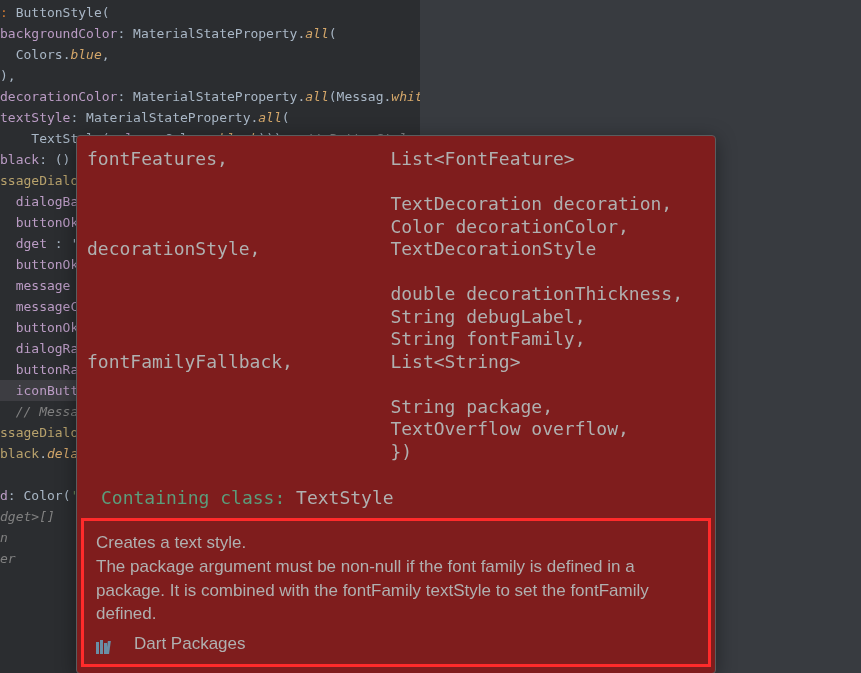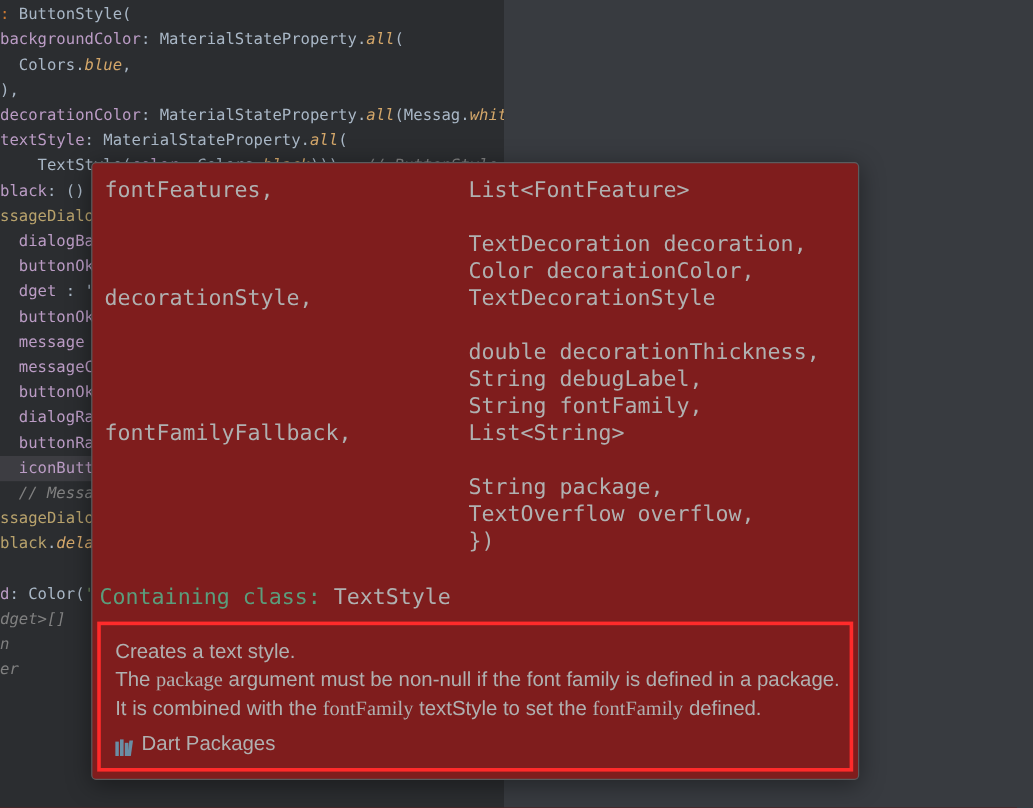--- a/index.html
+++ b/index.html
@@ -59,40 +59,40 @@
   overflow: hidden;
 }
 .tooltip-params {
   padding: 12px 20px 18px 10px;
   font-family: 'Menlo', 'Consolas', monospace;
   line-height: 1.25;
   white-space: pre;
   font-size: 18px;
 }
 .tooltip-meta {
-  padding: 6px 6px;
+  padding: 6px 24px;
   font-family: 'Menlo', 'Consolas', monospace;
   font-size: 18px;
 }
 .meta-label { color: #5b9d7c; }
 .meta-val { color: #b0b0b0; }
 .tooltip-doc {
   border: 3px solid #ff2b2b;
   margin: 4px 4px 6px 4px;
   padding: 10px 8px 8px 12px;
   font-family: -apple-system, 'Lucida Grande', sans-serif;
   font-size: 17px;
   line-height: 1.4;
   color: #b0b0b0;
 }
-.doc-code { font-family: Liberation Serif, serif; }
+.doc-code { font-family: Liberation Sans, sans-serif; }
 .pkg-row {
   display: flex;
   align-items: center;
-  gap: 6px;
+  gap: 22px;
   margin-top: 6px;
   font-size: 17px;
 }
 .pkg-icon {
   width: 16px;
   height: 14px;
   display: inline-block;
 }
 </style>
 </head>

